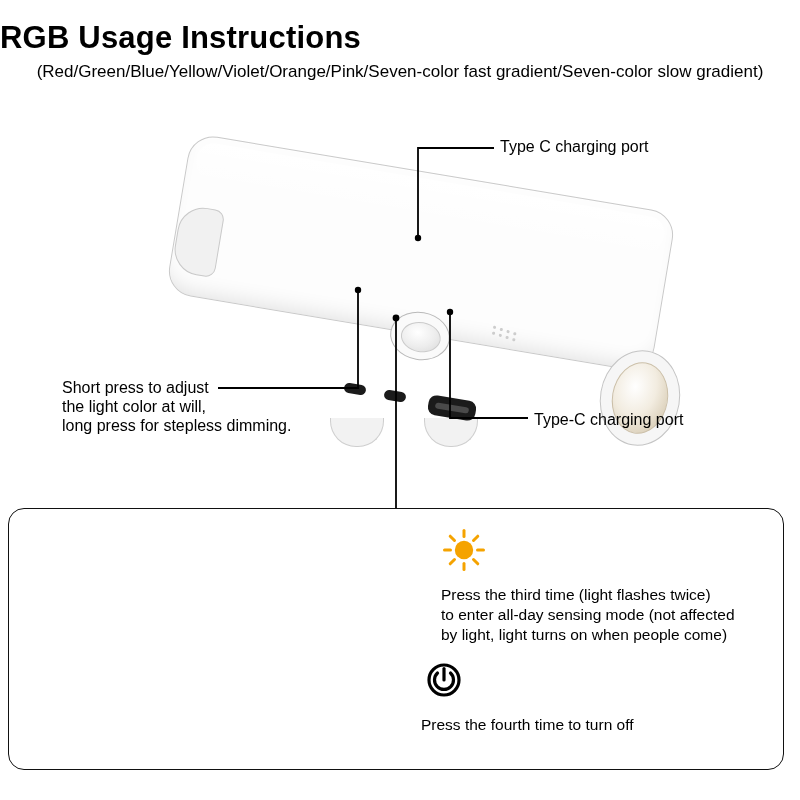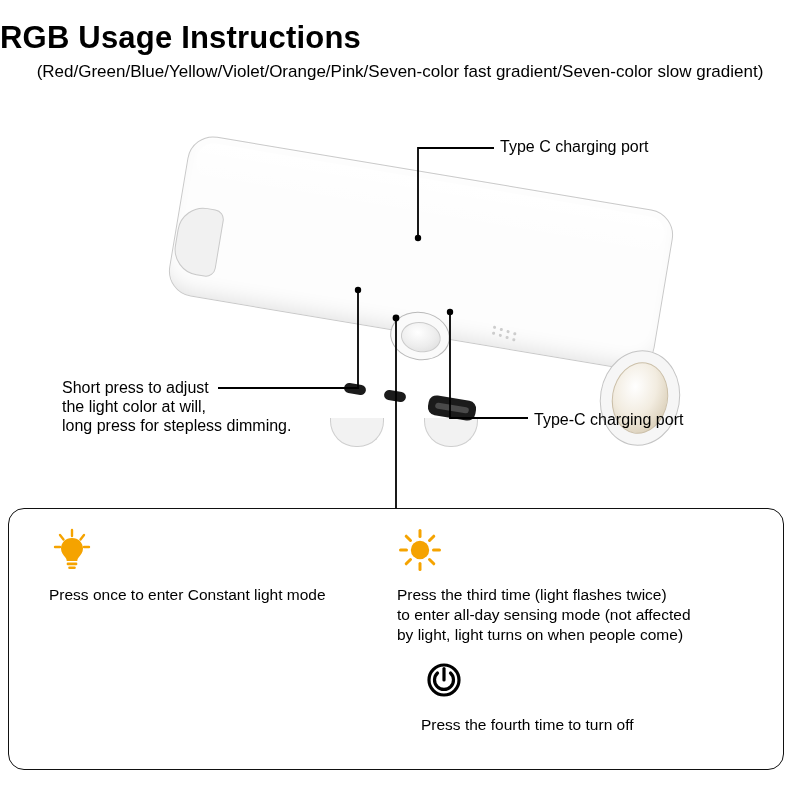--- a/index.html
+++ b/index.html
@@ -270,21 +270,21 @@
   }
   .cell-text {
     position: absolute;
     left: 0;
     font-size: 15.5px;
     line-height: 20px;
     white-space: pre-line;
   }
 
   #cell-1 { left: 40px; top: 18px; width: 340px; height: 120px; }
-  #cell-2 { left: 388px; top: 18px; width: 350px; height: 130px; }
+  #cell-2 { left: 432px; top: 18px; width: 350px; height: 130px; }
   #cell-3 { left: 40px; top: 148px; width: 340px; height: 105px; }
   #cell-4 { left: 412px; top: 148px; width: 350px; height: 105px; }
 
   #cell-1 .cell-text { top: 58px; }
   #cell-2 .cell-text { top: 58px; }
   #cell-3 .cell-text { top: 58px; }
   #cell-4 .cell-text { top: 58px; text-align: center; }
 </style>
 </head>
 <body>
@@ -339,37 +339,20 @@
 </svg>
 
 <div class="callout-label" id="label-typec-top">Type C charging port</div>
 <div class="callout-label" id="label-typec-bottom">Type-C charging port</div>
 <div class="callout-label" id="label-short-press" style="white-space:pre-line;">Short press to adjust
 the light color at will,
 long press for stepless dimming.</div>
 
 <div class="legend">
 
-  <div class="legend-cell" id="cell-1">
-    <div class="cell-icon">
-      <svg viewBox="0 0 46 46" width="46" height="46">
-        <g stroke="#F5A300" stroke-width="2.4" stroke-linecap="round">
-          <line x1="23" y1="3" x2="23" y2="9"></line>
-          <line x1="11" y1="8" x2="14.5" y2="12.5"></line>
-          <line x1="35" y1="8" x2="31.5" y2="12.5"></line>
-          <line x1="6" y1="20" x2="11" y2="20"></line>
-          <line x1="40" y1="20" x2="35" y2="20"></line>
-        </g>
-        <path d="M23 11 C16.5 11 12 15.8 12 21.6 C12 25.6 14.4 28.1 16.2 30.2 C17.3 31.5 17.6 32.6 17.7 34 L28.3 34 C28.4 32.6 28.7 31.5 29.8 30.2 C31.6 28.1 34 25.6 34 21.6 C34 15.8 29.5 11 23 11 Z" fill="#F5A300"></path>
-        <rect x="17.6" y="35.6" width="10.8" height="2.6" rx="1.3" fill="#F5A300"></rect>
-        <rect x="19.2" y="39.4" width="7.6" height="2.6" rx="1.3" fill="#F5A300"></rect>
-      </svg>
-    </div>
-    <div class="cell-text">Press once to enter Constant light mode</div>
-  </div>
 
   <div class="legend-cell" id="cell-2">
     <div class="cell-icon">
       <svg viewBox="0 0 46 46" width="46" height="46">
         <circle cx="23" cy="23" r="9.2" fill="#F5A300"></circle>
         <g stroke="#F5A300" stroke-width="3" stroke-linecap="round">
           <line x1="23" y1="3.5" x2="23" y2="9.5"></line>
           <line x1="23" y1="36.5" x2="23" y2="42.5"></line>
           <line x1="3.5" y1="23" x2="9.5" y2="23"></line>
           <line x1="36.5" y1="23" x2="42.5" y2="23"></line>

